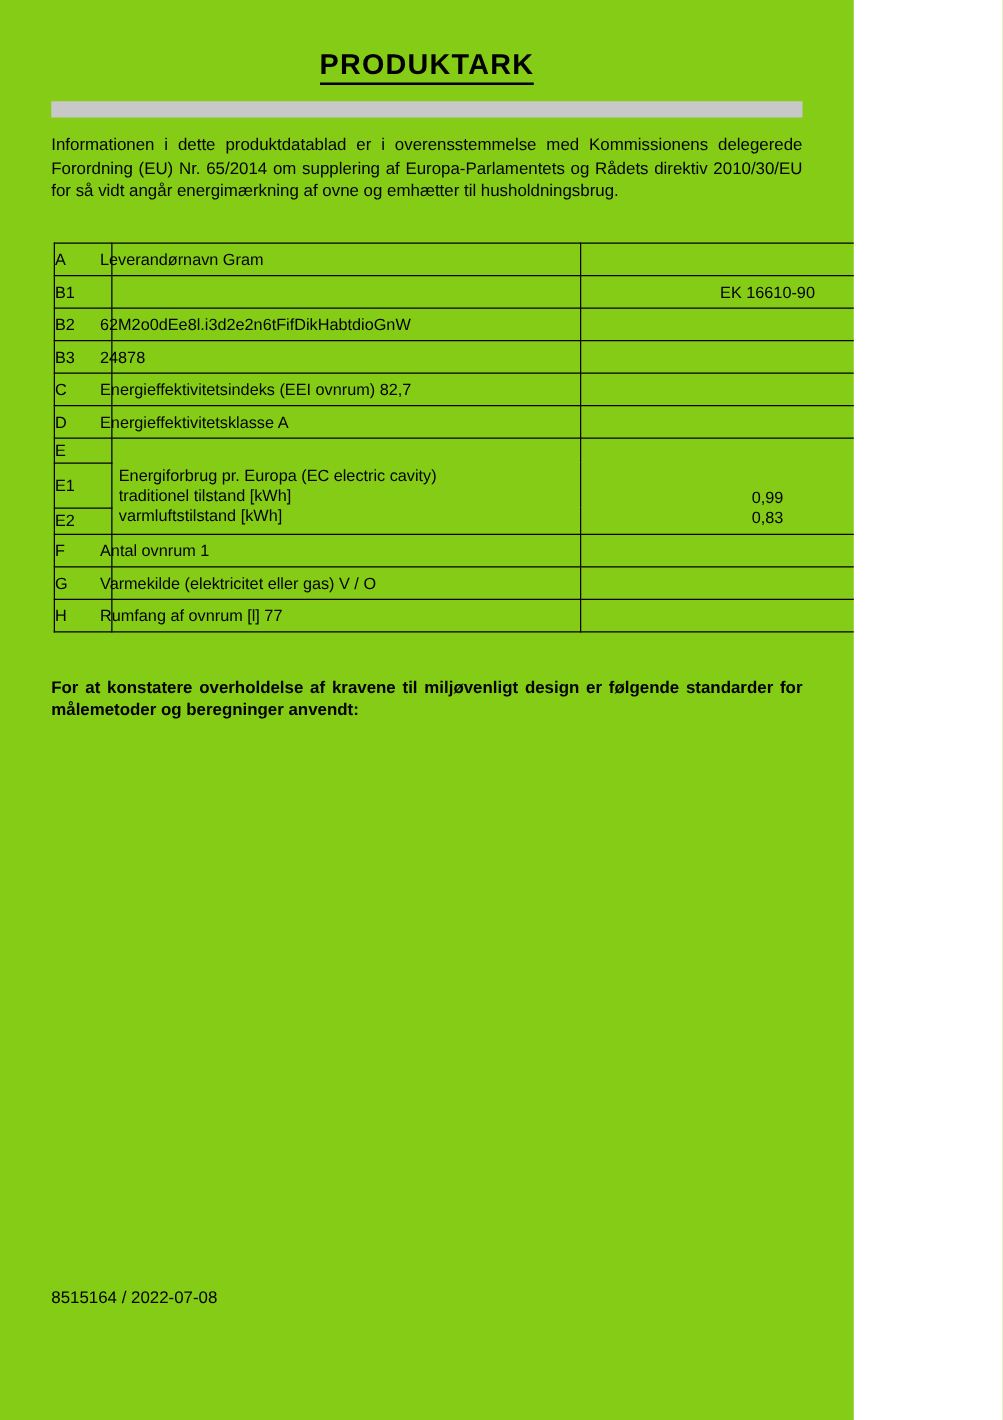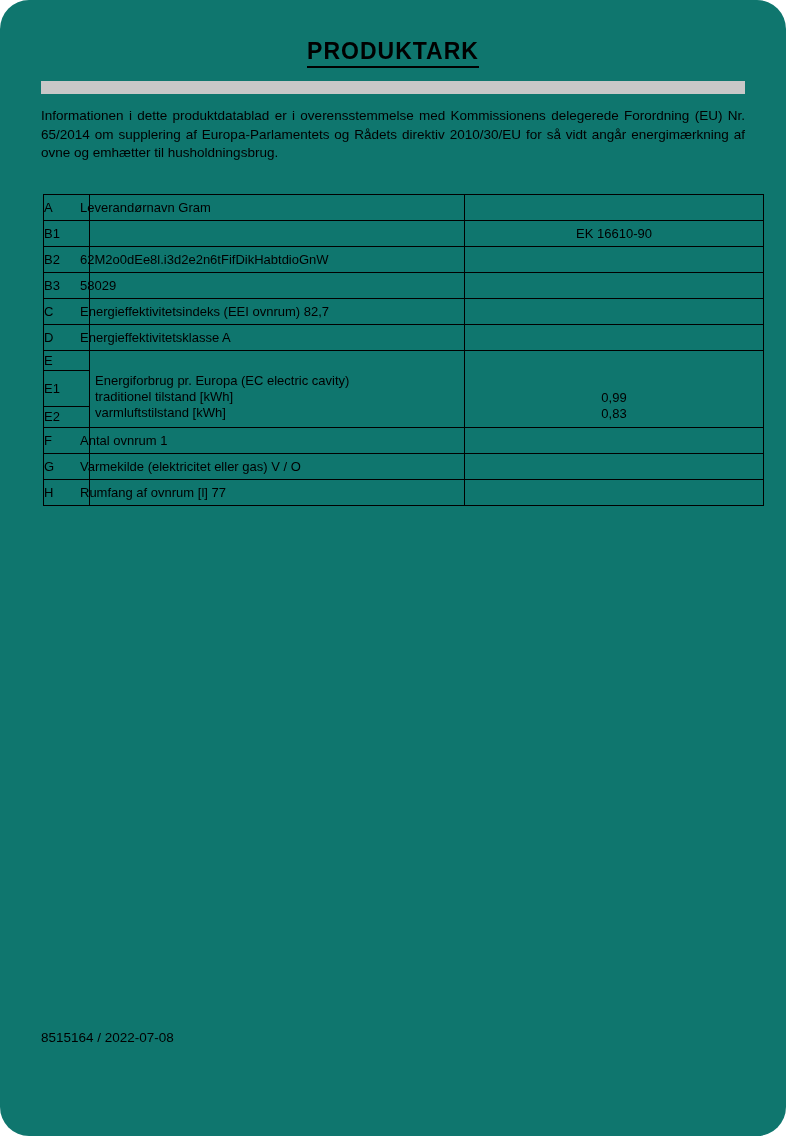--- a/index.html
+++ b/index.html
@@ -1,24 +1,23 @@
 <!DOCTYPE html>
 <html><head>
 <meta charset="utf-8">
 <style>
   html, body { margin: 0; padding: 0; background: #ffffff; }
   body { font-family: "Liberation Sans", sans-serif; color: #000; }
 
   .page {
     position: relative;
-    width: 786px;
+    width: 683px;
     height: 1136px;
-    background: #0f766e;
+    background: #84cc16;
     overflow: hidden;
-    border-radius: 29px;
   }
 
   .title {
     margin: 38px 0 0 0;
     text-align: center;
     font-size: 23px;
     font-weight: bold;
     letter-spacing: 1px;
   }
   .title .underline {
@@ -113,21 +112,21 @@
         <td class="label"><span class="shift"></span></td>
         <td class="value">EK 16610-90</td>
       </tr>
       <tr class="row">
         <td class="code">B2</td>
         <td class="label"><span class="shift">62M2o0dEe8l.i3d2e2n6tFifDikHabtdioGnW</span></td>
         <td class="value"></td>
       </tr>
       <tr class="row">
         <td class="code">B3</td>
-        <td class="label"><span class="shift">58029</span></td>
+        <td class="label"><span class="shift">24878</span></td>
         <td class="value"></td>
       </tr>
       <tr class="row">
         <td class="code">C</td>
         <td class="label"><span class="shift">Energieffektivitetsindeks (EEI ovnrum) 82,7</span></td>
         <td class="value"></td>
       </tr>
       <tr class="row">
         <td class="code">D</td>
         <td class="label"><span class="shift">Energieffektivitetsklasse A</span></td>
@@ -169,17 +168,18 @@
       </tr>
       <tr class="row">
         <td class="code">H</td>
         <td class="label"><span class="shift">Rumfang af ovnrum [l] 77</span></td>
         <td class="value"></td>
       </tr>
     </tbody>
   </table>
 
   <div class="standards">
+    <p class="heading">For at konstatere overholdelse af kravene til miljøvenligt design er følgende standarder for målemetoder og beregninger anvendt:</p>
   </div>
 
   <div class="footer">8515164 / 2022-07-08</div>
 
 </div>
 
 </body></html>

